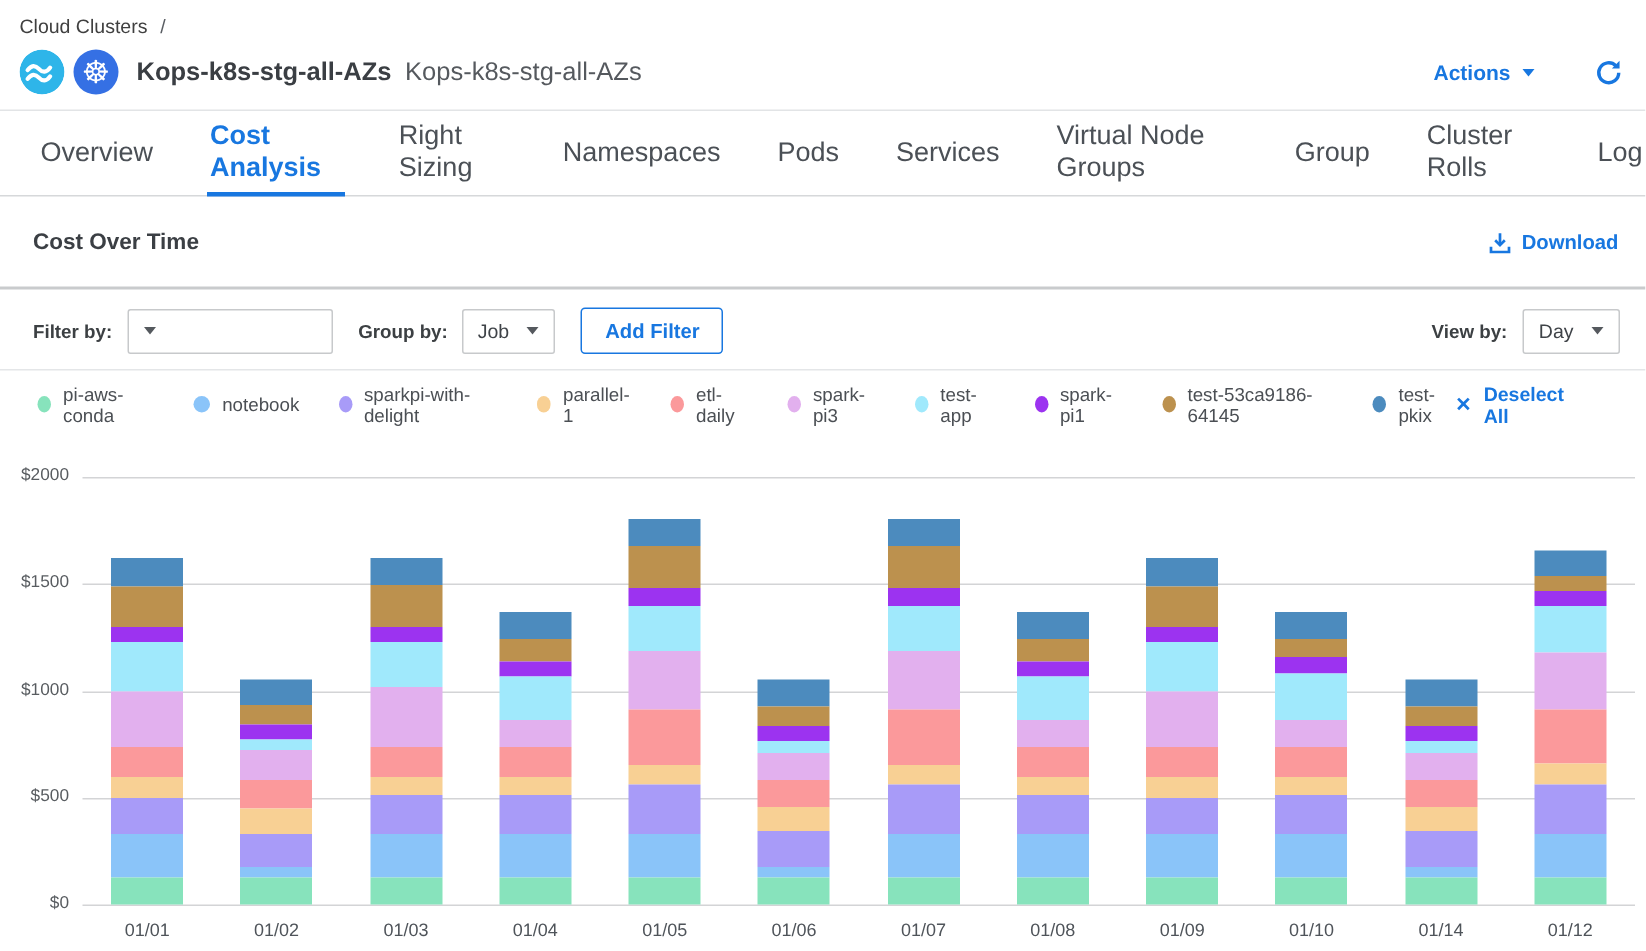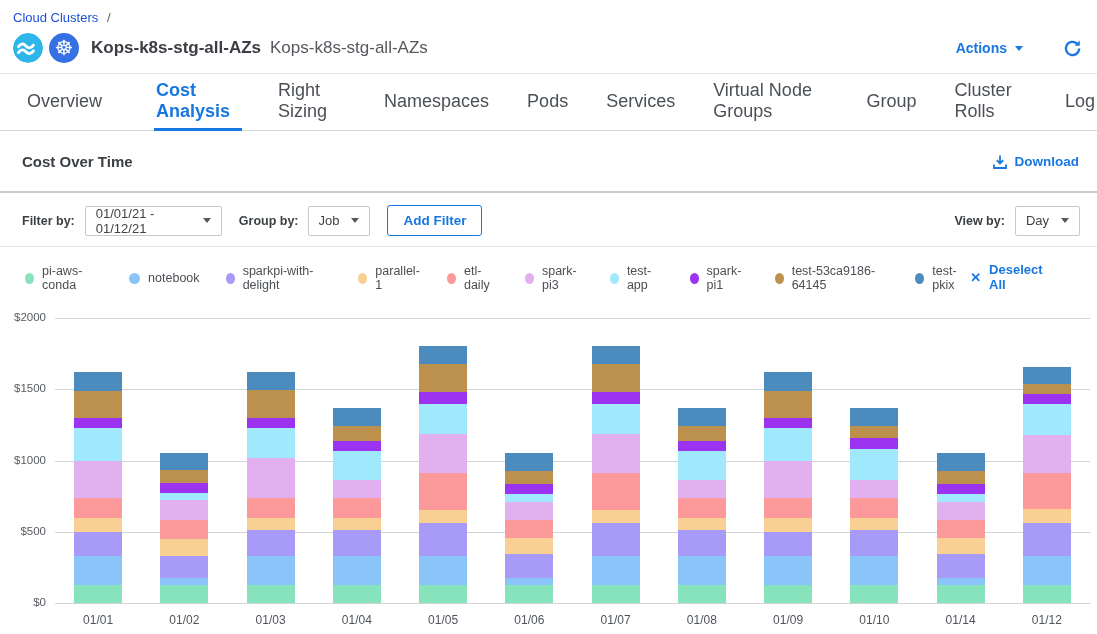--- a/index.html
+++ b/index.html
@@ -2,21 +2,21 @@
 <html><head>
 <meta charset="utf-8">
 <style>
   * { margin:0; padding:0; box-sizing:border-box; }
   html,body { width:1097px; height:634px; background:#fff; overflow:hidden;
               font-family:"Liberation Sans", sans-serif; }
   body { position:relative; color:#3d4146; }
 
   
   .breadcrumb { position:absolute; top:10px; left:13px; font-size:13px; }
-  .breadcrumb a { color:#1d4ed8; text-decoration:none; cursor:pointer; }
+  .breadcrumb a { color:#404040; text-decoration:none; cursor:pointer; }
   .breadcrumb .sep { color:#5a5e63; margin-left:5px; }
 
   .title-row { position:absolute; top:29px; left:13px; right:15px; height:38px;
                display:flex; align-items:center; }
   .logo { width:30px; height:30px; border-radius:50%; flex:0 0 auto; }
   .logo + .logo, .logo + .k8s { margin-left:6px; }
   .k8s { width:30px; height:30px; border-radius:50%; background:#3570e4; color:#fff;
          display:flex; align-items:center; justify-content:center; font-size:21px;
          font-family:"DejaVu Sans", sans-serif; flex:0 0 auto; margin-left:6px; }
   .page-title { margin-left:12px; font-size:17px; font-weight:bold; color:#3a3e43; }
@@ -24,21 +24,21 @@
   .title-right { margin-left:auto; display:flex; align-items:center; gap:40px; }
   .actions-btn { display:flex; align-items:center; gap:8px; color:#1877e0;
                  font-size:14px; font-weight:bold; cursor:pointer; }
   .hdr-divider { position:absolute; top:73px; left:0; right:0; height:1px; background:#e2e4e6; }
 
   
   .tabs { position:absolute; top:74px; left:0; right:0; height:57px; display:flex;
           align-items:stretch; padding-left:25px; gap:34px; border-bottom:1px solid #d6d8da; }
   .tab { display:flex; align-items:center; font-size:18px; color:#4b5056;
          cursor:pointer; border-bottom:3px solid transparent; padding:0 2px; margin-bottom:-1px; }
-  .tab.active { color:#1877e0; font-weight:bold; border-bottom-color:#1877e0;margin-left:16px; }
+  .tab.active { color:#1877e0; font-weight:bold; border-bottom-color:#1877e0; }
 
   
   .section-row { position:absolute; top:132px; left:0; right:0; height:61px;
                  display:flex; align-items:center; padding:0 18px 0 22px;
                  border-bottom:2px solid #c9cbcd; }
   .section-title { font-size:15px; font-weight:bold; color:#3b3f44; }
   .download { margin-left:auto; display:flex; align-items:center; gap:7px;
               color:#1877e0; font-size:13.5px; font-weight:bold; cursor:pointer; }
 
   
@@ -57,21 +57,21 @@
   .sel-job { margin-left:9px; }
   .add-filter { margin-left:17px; height:31px; padding:0 15px; background:#fff;
                 border:1px solid #1877e0; border-radius:3px; color:#1877e0;
                 font-size:13.5px; font-weight:bold; cursor:pointer;
                 font-family:"Liberation Sans", sans-serif; }
   .vb { margin-left:auto; }
   .sel-day { margin-left:10px; }
 
   
   .legend-row { position:absolute; top:247px; left:0; right:0; height:45px;
-                display:flex; align-items:flex-end; padding:0 45px 0 25px; }
+                display:flex; align-items:center; padding:0 45px 0 25px; }
   .legend-items { display:flex; align-items:center; gap:26px; }
   .legend-item { display:flex; align-items:center; gap:8px; cursor:pointer; }
   .legend-dot { width:11px; height:11px; border-radius:50%; }
   .legend-label { font-size:12.5px; color:#4b4f54; }
   .deselect { margin-left:auto; display:flex; align-items:center; gap:8px;
               color:#1877e0; font-size:13px; font-weight:bold; cursor:pointer; }
   .x-icon { font-size:13px; font-weight:bold; }
 
   
   .chart-wrap { position:absolute; top:300px; left:0; right:0; bottom:0; }
@@ -137,21 +137,20 @@
       <path d="M4.8 6.2 8 9.4l3.2-3.2" stroke="#1877e0" stroke-width="1.8" fill="none"></path>
       <path d="M2 10.5V14h12v-3.5" stroke="#1877e0" stroke-width="1.8" fill="none"></path>
     </svg>
     <span>Download</span>
   </div>
 </div>
 
 <div class="filter-row">
   <span class="flabel">Filter by:</span>
   <div class="select sel-date">
-    <span>01/01/21 - 01/12/21</span>
     <span class="caret"></span>
   </div>
   <span class="flabel gb">Group by:</span>
   <div class="select sel-job">
     <span>Job</span>
     <span class="caret"></span>
   </div>
   <button class="add-filter">Add Filter</button>
   <span class="flabel vb">View by:</span>
   <div class="select sel-day">

